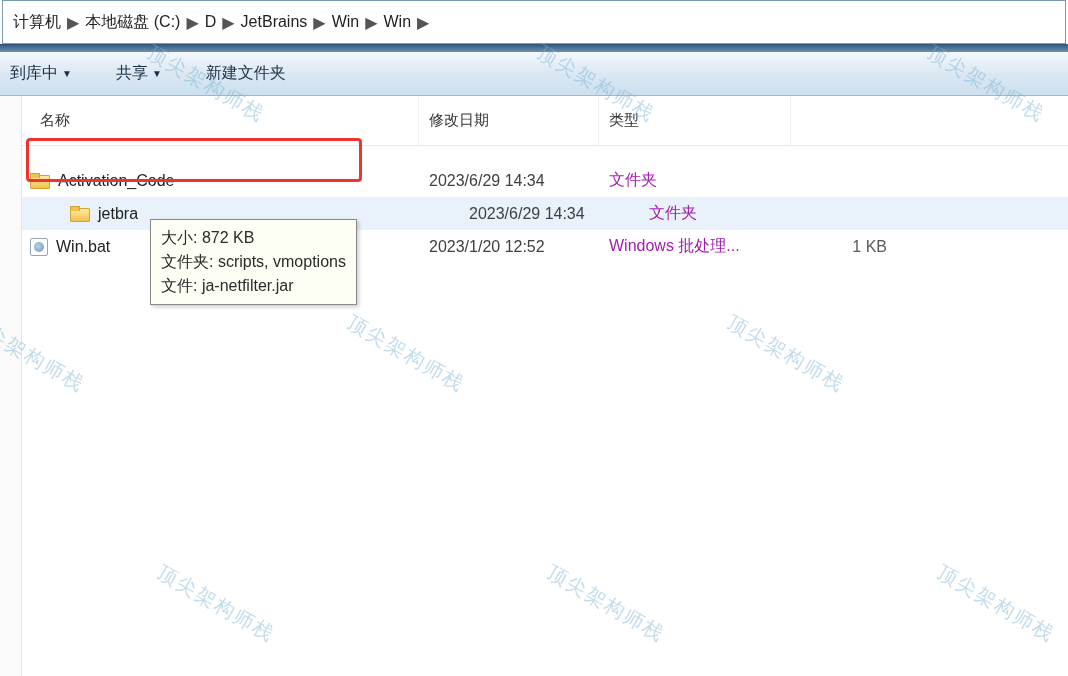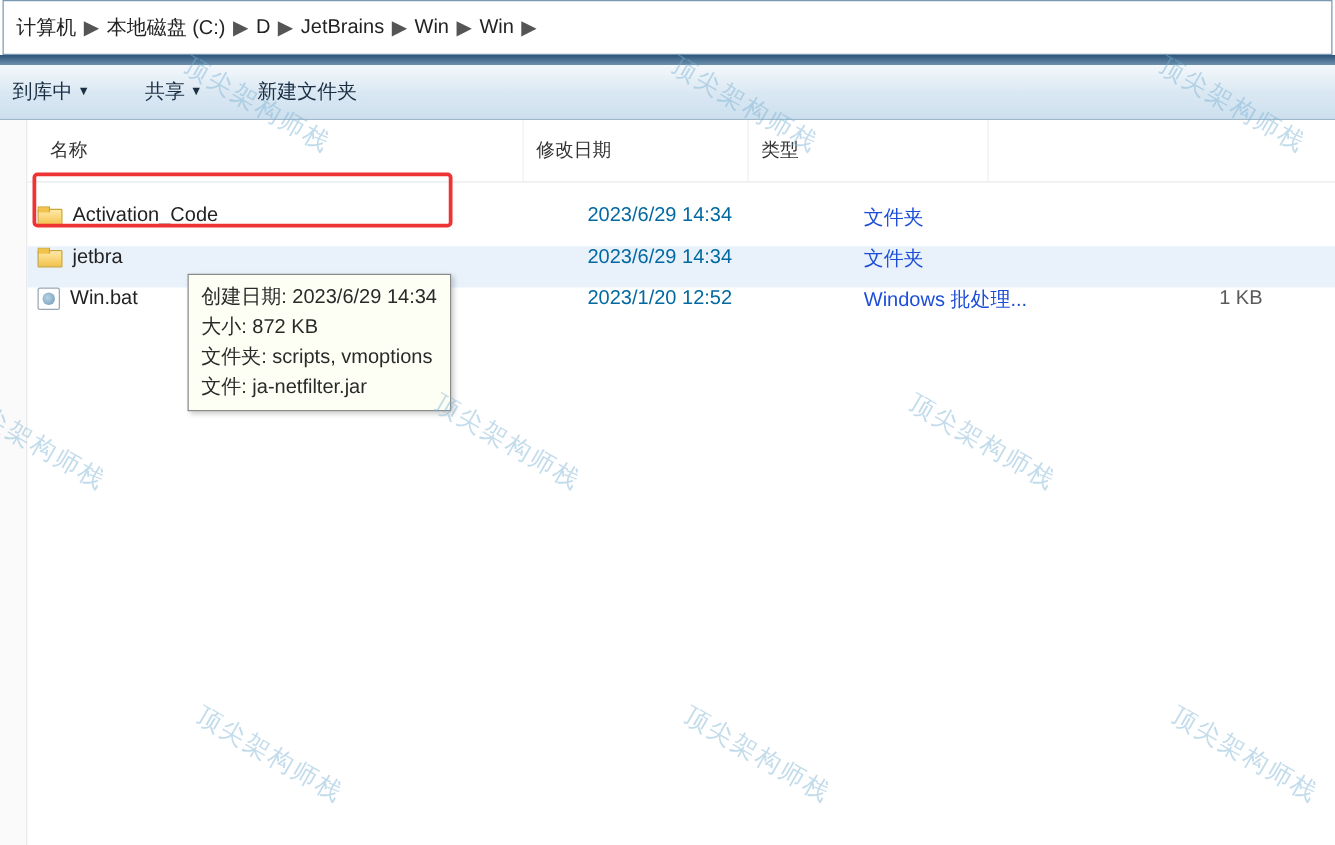--- a/index.html
+++ b/index.html
@@ -31,26 +31,26 @@
 
     
     .cols { display: flex; height: 50px; border-bottom: 1px solid #e9e9e9; font-size: 15px; color: #333; align-items: center; }
     .cols .col { padding: 0 10px; border-right: 1px solid #f0f0f0; height: 100%; display: flex; align-items: center; cursor: pointer; }
     .c-name { width: 397px; padding-left: 18px !important; }
     .c-date { width: 180px; }
     .c-type { width: 192px; }
     .c-size { width: 120px; justify-content: flex-start; }
 
     
-    .row { display: flex; height: 33px; align-items: flex-start; font-size: 16px; color: #222; cursor: pointer; position: relative; gap: 41px; }
-    .row.selected { background: #e9f2fb; }
+    .row { display: flex; height: 33px; align-items: center; font-size: 16px; color: #222; cursor: pointer; position: relative; }
+    .row.selected { background: #e9f2fb; padding-left: 40px; }
     .row .cell { padding: 0 10px; }
     .row .name-cell { width: 397px; display: flex; align-items: center; gap: 8px; padding-left: 8px; }
-    .row .date-cell { width: 180px; color: #0369a1; }
-    .row .type-cell { width: 192px; color: #1d4ed8; }
+    .row .date-cell { width: 180px; color: #404040; }
+    .row .type-cell { width: 192px; color: #a21caf; }
     .row .size-cell { width: 120px; color: #5a5a5a; text-align: right; padding-right: 24px; }
 
     .icon-folder { width: 20px; height: 16px; position: relative; }
     .icon-folder::before { content: ""; position: absolute; left: 0; top: 2px; width: 18px; height: 12px; background: linear-gradient(#ffe9a8,#f2c24b); border: 1px solid #caa637; border-radius: 1px; }
     .icon-folder::after { content: ""; position: absolute; left: 0; top: 0; width: 8px; height: 4px; background: #f2c24b; border: 1px solid #caa637; border-bottom: none; border-radius: 1px 1px 0 0; }
 
     .icon-bat { width: 18px; height: 18px; border: 1px solid #9aa7b3; background: #fff; border-radius: 2px; position: relative; }
     .icon-bat::before { content: ""; position: absolute; left: 3px; top: 3px; width: 10px; height: 10px; background: radial-gradient(circle at 40% 40%, #b7d4e6, #6f96b1); border-radius: 50%; }
 
     .highlight-box { position: absolute; border: 3px solid #e33; border-radius: 4px; pointer-events: none; z-index: 5; }
@@ -145,21 +145,20 @@
           </div>
           <div class="cell date-cell">2023/1/20 12:52</div>
           <div class="cell type-cell">Windows 批处理...</div>
           <div class="cell size-cell">1 KB</div>
         </div>
       </div>
 
     <div class="highlight-box" style="left:4px;top:42px;width:336px;height:44px;"></div>
 
     <div class="tooltip" id="tooltip" style="left: 128px; top: 123px;">
-        <div>创建日期: 2023/6/29 14:34</div>
         <div>大小: 872 KB</div>
         <div>文件夹: scripts, vmoptions</div>
         <div>文件: ja-netfilter.jar</div>
       </div>
 
   </div>
 
 </div>
 
 </body></html>

